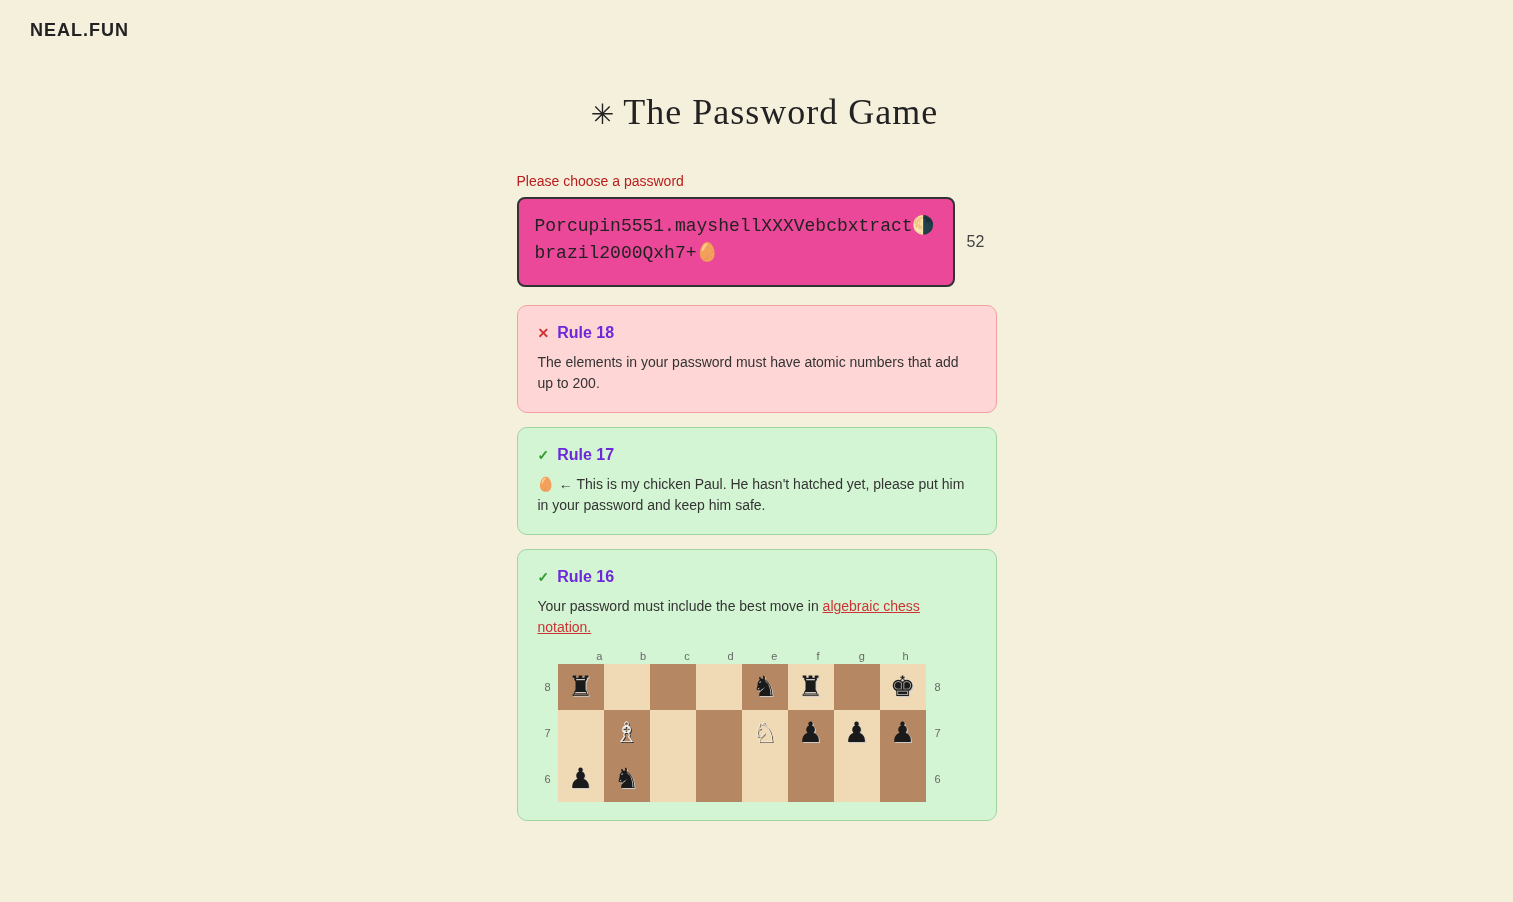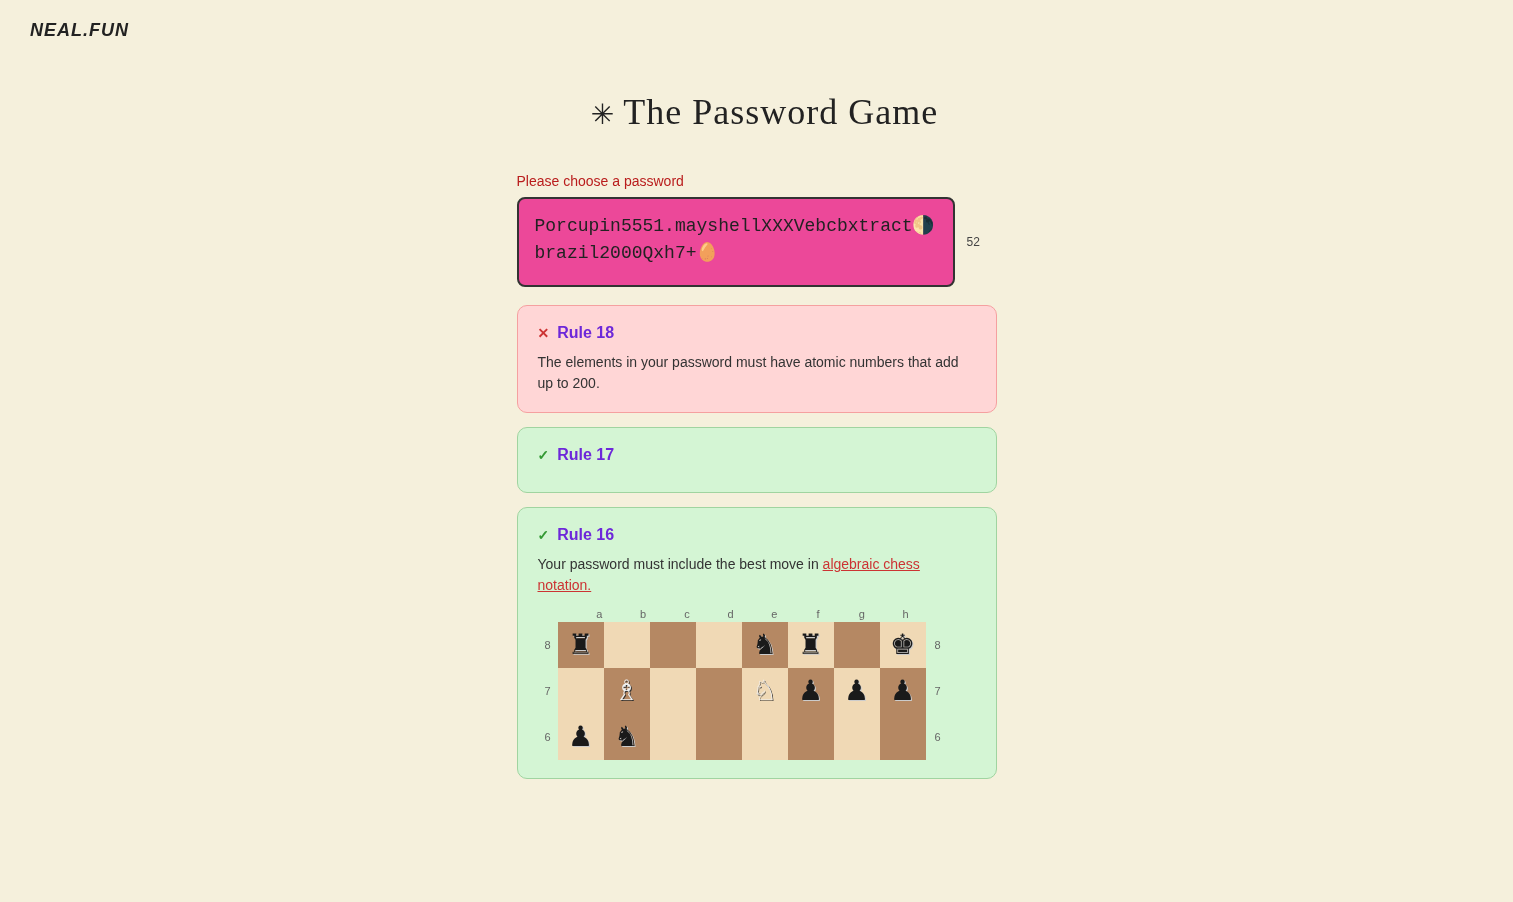--- a/index.html
+++ b/index.html
@@ -10,21 +10,20 @@
 
     body {
       background-color: #f5f0dc;
       font-family: Georgia, 'Times New Roman', serif;
       min-height: 902px;
       width: 1513px;
     }
 
     .site-header {
       padding: 20px 30px;
-      font-style: italic;
     }
 
     .site-logo {
       font-family: Arial, sans-serif;
       font-weight: bold;
       font-size: 18px;
       letter-spacing: 1px;
       color: #222;
     }
 
@@ -76,21 +75,21 @@
       background: #ec4899;
       line-height: 1.5;
       min-height: 90px;
       word-break: break-all;
       color: #222;
       outline: none;
       resize: none;
     }
 
     .char-count {
-      font-size: 12px;
+      font-size: 16px;
       color: #444;
       font-family: Arial, sans-serif;
       min-width: 30px;
     }
 
     .rule-card {
       border-radius: 10px;
       padding: 18px 20px;
       margin-bottom: 14px;
       font-family: Arial, sans-serif;
@@ -232,20 +231,21 @@
       <span class="rule-title">Rule 18</span>
     </div>
     <div class="rule-body">The elements in your password must have atomic numbers that add up to 200.</div>
   </div>
 
   <div class="rule-card passing">
     <div class="rule-header">
       <span class="rule-status-icon pass">✓</span>
       <span class="rule-title">Rule 17</span>
     </div>
+    <div class="rule-body">🥚 ← This is my chicken Paul. He hasn't hatched yet, please put him in your password and keep him safe.</div>
   </div>
 
   <div class="rule-card passing">
     <div class="rule-header">
       <span class="rule-status-icon pass">✓</span>
       <span class="rule-title">Rule 16</span>
     </div>
     <div class="rule-body">
       <span>Your password must include the best move in </span><a href="#">algebraic chess notation.</a>
     </div>

